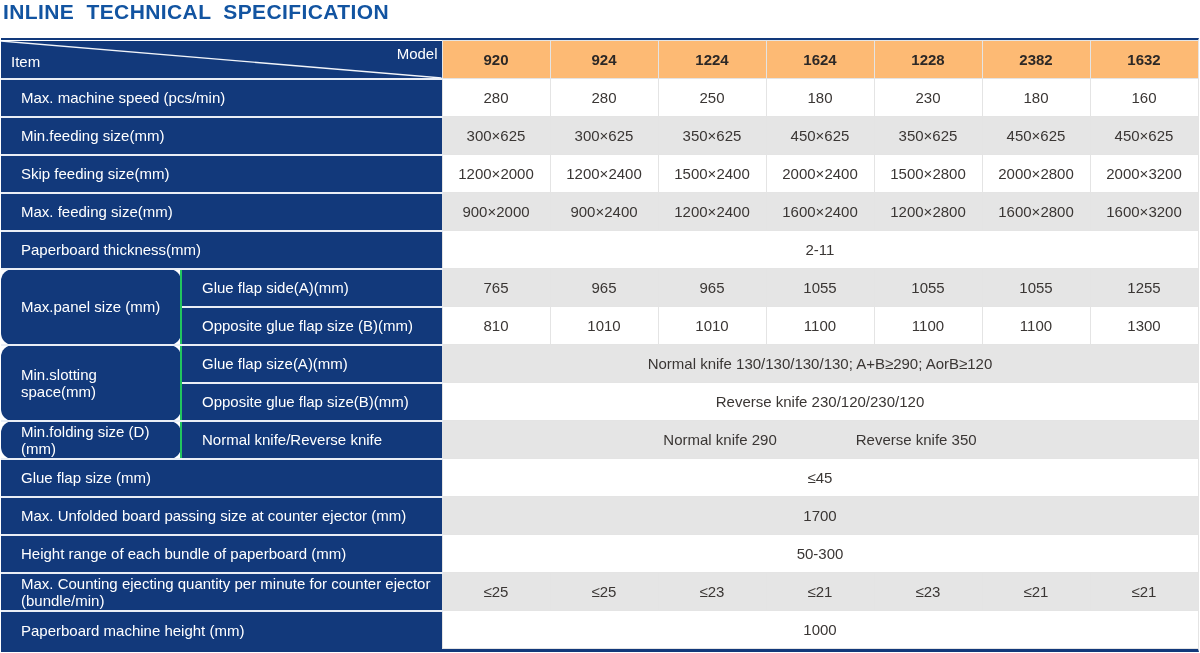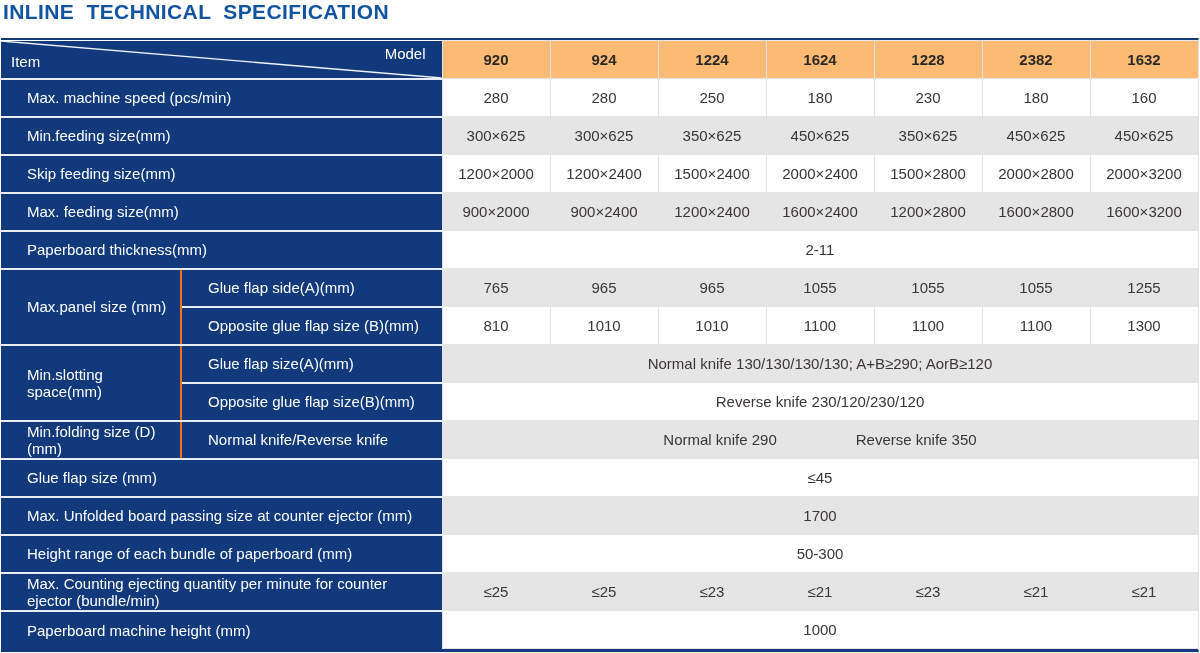--- a/index.html
+++ b/index.html
@@ -14,36 +14,36 @@
   }
   .table-wrap{
     position:absolute;top:38px;left:1px;width:1197px;
     border-top:2px solid #12397b;border-bottom:3px solid #12397b;
     border-right:1px solid #e2e2e2;
   }
   table{border-collapse:collapse;table-layout:fixed;width:1197px;}
   tr{height:38px;}
   th{
     background:#12397b;color:#ffffff;font-weight:normal;font-size:15px;
-    text-align:left;padding:0 8px 0 26px;
+    text-align:left;padding:0 8px 0 20px;
     border-bottom:2px solid #e9eef6;
     vertical-align:middle;line-height:17px;
   }
   tr:last-child th{border-bottom:none;}
-  th.group{border-right:2px solid #f97316;}
+  th.group{border-right:2px solid #22c55e;border-radius:12px;}
   td{
     font-size:15px;color:#3a3634;text-align:center;vertical-align:middle;
     border:1px solid #e4e4e4;background:#ffffff;padding:0;
   }
   tr.gray td{background:#e5e5e5;}
   tr.r-head td{font-weight:bold;color:#2c2826;background:#fdba74;}
   th.corner{position:relative;padding:0;}
   .diag{position:absolute;left:0;top:0;width:100%;height:100%;display:block;}
   .corner-item{position:absolute;left:10px;top:12px;font-size:15px;}
-  .corner-model{position:absolute;right:16px;top:4px;font-size:15px;}
+  .corner-model{position:absolute;right:4px;top:4px;font-size:15px;}
   .pair{display:flex;justify-content:center;gap:79px;}
 </style>
 </head>
 <body>
 
 <div class="title">INLINE TECHNICAL SPECIFICATION</div>
 
 <div class="table-wrap">
   <table>
     <colgroup>

